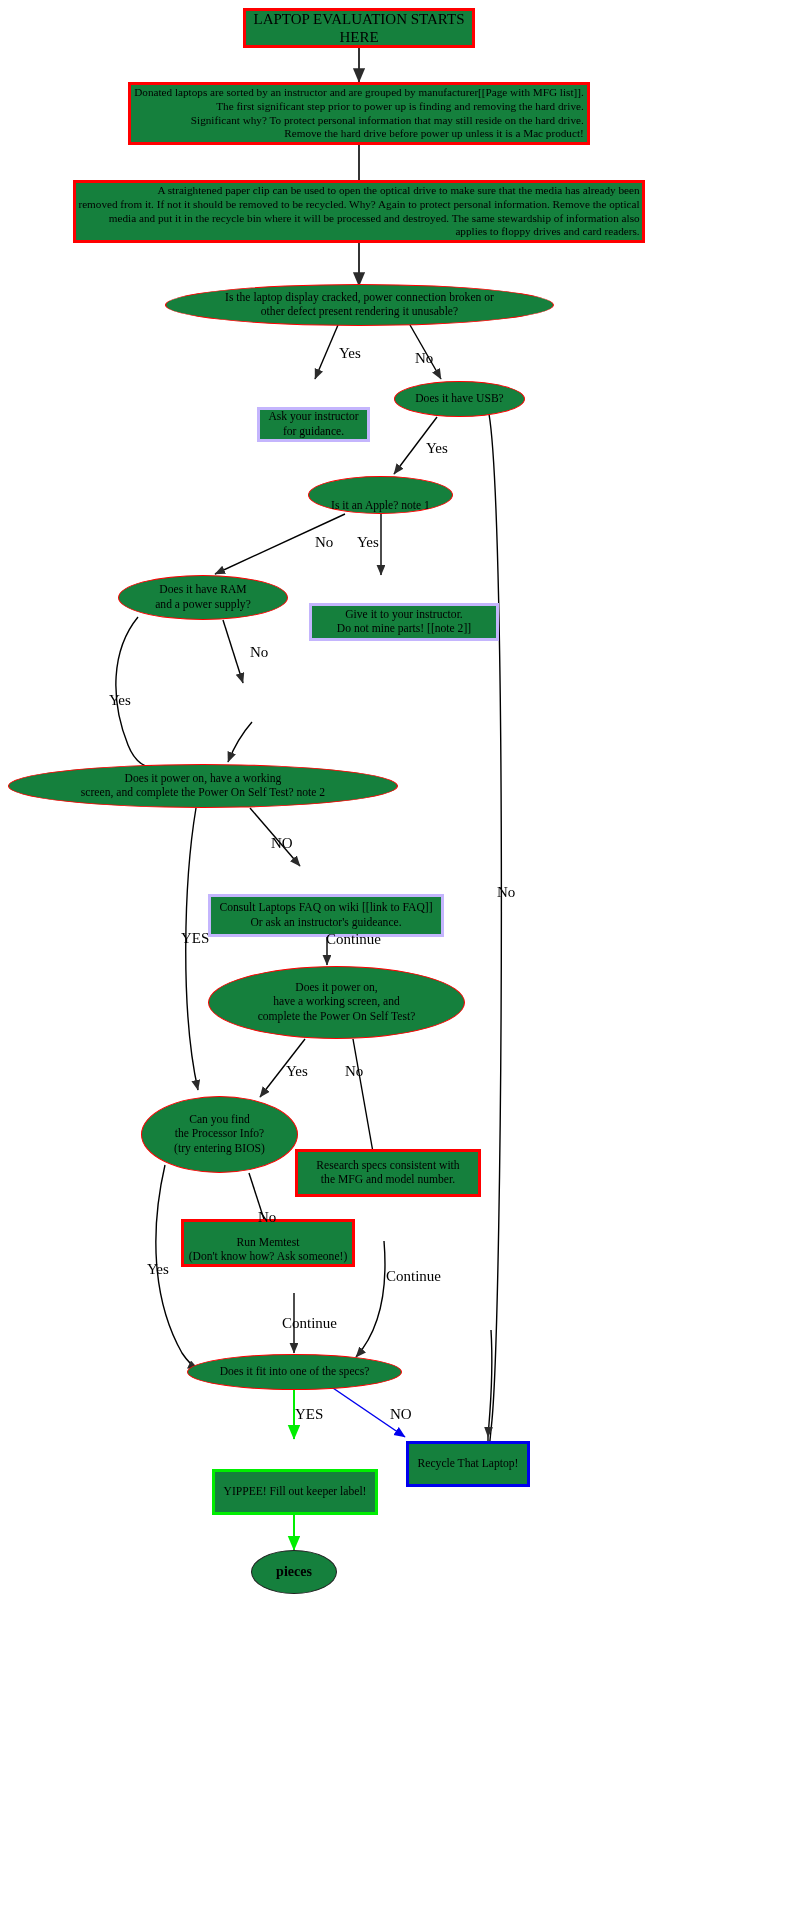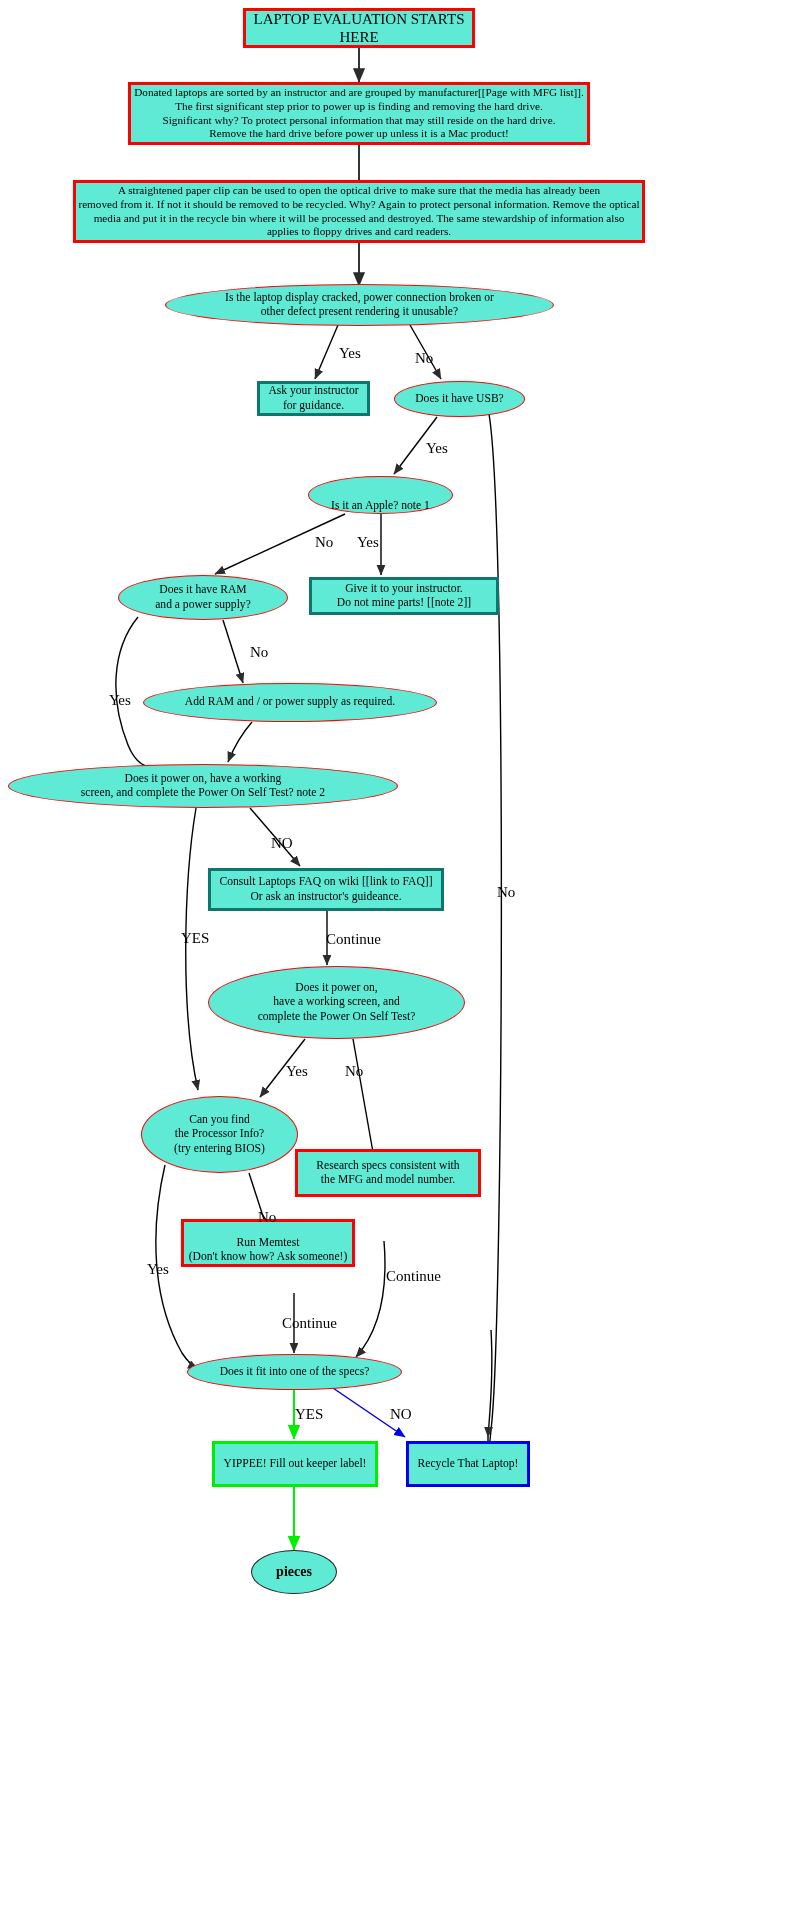--- a/index.html
+++ b/index.html
@@ -25,32 +25,34 @@
     height: 1917px;
     pointer-events: none;
   }
   .node {
     position: absolute;
     box-sizing: border-box;
     display: flex;
     align-items: center;
     justify-content: center;
     text-align: center;
-    background: #5eead4;
+    background: #15803d;
     line-height: 1.22;
     white-space: pre-line;
   }
   .box {
     border: 3px solid #ff0000;
   }
   .box-yellow {
-    border: 3px solid #0f766e;
+    border: 3px solid #c4b5fd;
+    margin-top: 26px;
   }
   .box-green {
     border: 3px solid #00ee00;
+    margin-top: 28px;
   }
   .box-blue {
     border: 3px solid #0000ee;
   }
   .ellipse {
     border: 1.6px solid #ff0000;
     border-radius: 50%;
   }
   .ellipse-black {
     border: 1.4px solid #222222;
@@ -59,21 +61,21 @@
   }
   .edge-label {
     position: absolute;
     font-family: "Liberation Serif", "DejaVu Serif", serif;
     font-size: 15px;
     color: #000000;
     background: transparent;
     white-space: nowrap;
   }
   .t-start   { font-size: 15px; }
-  .t-para    { font-size: 11.2px; }
+  .t-para    { font-size: 11.2px; text-align: right; }
   .t-dec     { font-size: 11.6px; }
   .t-small   { font-size: 11.6px; }
   .t-term    { font-size: 14px; }
 </style>
 </head>
 <body>
 
 <div id="canvas">
 
   <svg class="edges" viewBox="0 0 789 1917" xmlns="http://www.w3.org/2000/svg">
@@ -178,23 +180,20 @@
   <div class="node box-yellow t-small" style="left:309px; top:577px; width:190px; height:38px;">
     <span>Give it to your instructor.
 Do not mine parts! [[note 2]]</span>
   </div>
 
   <div class="node ellipse t-dec" style="left:118px; top:575px; width:170px; height:45px;">
     <span>Does it have RAM
 and a power supply?</span>
   </div>
 
-  <div class="node ellipse t-dec" style="left:143px; top:683px; width:294px; height:39px;">
-    <span>Add RAM and / or power supply as required.</span>
-  </div>
 
   <div class="node ellipse t-dec" style="left:8px; top:764px; width:390px; height:44px;">
     <span>Does it power on, have a working
 screen, and complete the Power On Self Test? note 2</span>
   </div>
 
   <div class="node box-yellow t-small" style="left:208px; top:868px; width:236px; height:43px;">
     <span>Consult Laptops FAQ on wiki [[link to FAQ]]
 Or ask an instructor's guideance.</span>
   </div>

